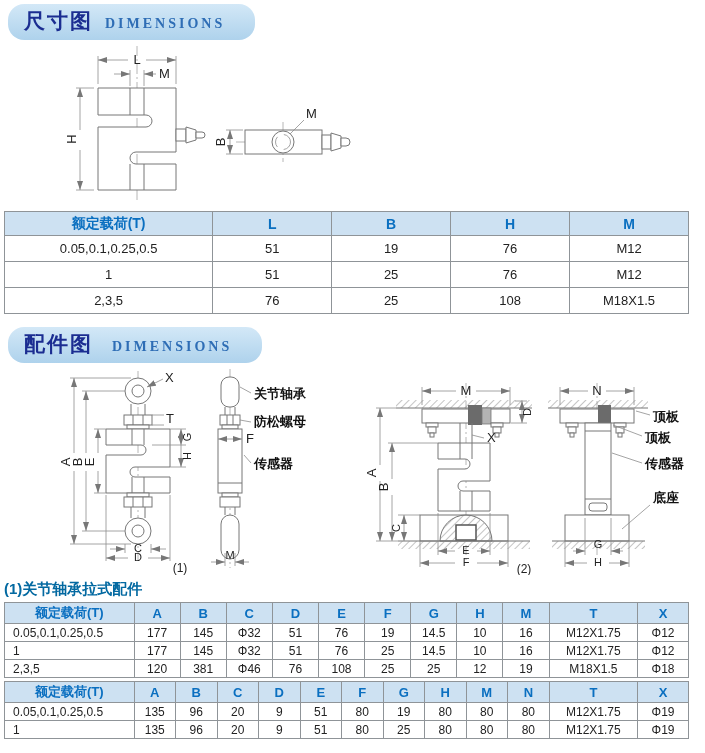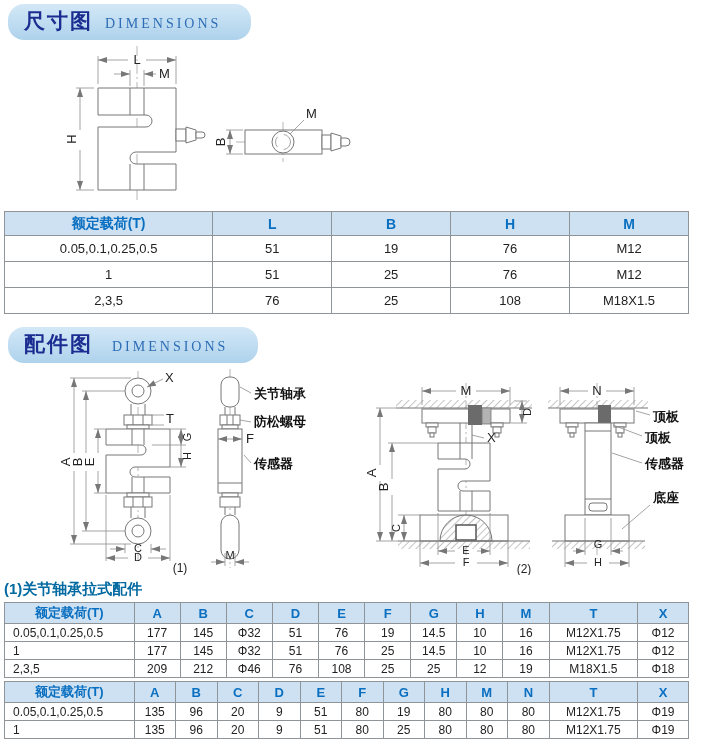--- a/index.html
+++ b/index.html
@@ -7,21 +7,21 @@
     width:694px;height:753px;background:#fff;overflow:hidden;
     font-family:"Liberation Sans",sans-serif;position:relative;border-radius:25px;
   }
   
   .pill{
     display:inline-flex;align-items:baseline;gap:12px;
     background:linear-gradient(#d3e8f7,#aed2ec);
     border-radius:16px;padding:3px 30px 5px 16px;margin:4px 0 0 8px;
   }
   .pill-cn{font-size:21px;font-weight:bold;color:#1b2d91;letter-spacing:2px;}
-  .pill-en{font-size:14px;font-weight:normal;color:#2e6db5;
+  .pill-en{font-size:14px;font-weight:bold;color:#2e6db5;
     font-family:"Liberation Serif",serif;letter-spacing:3px;}
   
   .subhead{font-size:15px;font-weight:bold;color:#0369a1;margin:5px 0 3px 4px;}
   
   table.dt{border-collapse:collapse;table-layout:fixed;width:685px;margin:3px 10px 0 4px;}
   table.dt th,table.dt td{border:1px solid #8f9498;text-align:center;overflow:hidden;white-space:nowrap;}
   table.dt th{background:#cde1f2;color:#0a6fc0;font-weight:bold;}
   table.dt td{color:#222;background:#fff;}
   .t1 th{height:21px;font-size:14px;}
   .t1 td{height:23px;font-size:13px;}
@@ -447,22 +447,22 @@
           <td>76</td>
           <td>25</td>
           <td>14.5</td>
           <td>10</td>
           <td>16</td>
           <td>M12X1.75</td>
           <td>Φ12</td>
         </tr>
         <tr>
           <td>2,3,5</td>
-          <td>209</td>
-          <td>212</td>
+          <td>120</td>
+          <td>381</td>
           <td>Φ46</td>
           <td>76</td>
           <td>108</td>
           <td>25</td>
           <td>25</td>
           <td>12</td>
           <td>19</td>
           <td>M18X1.5</td>
           <td>Φ18</td>
         </tr>

